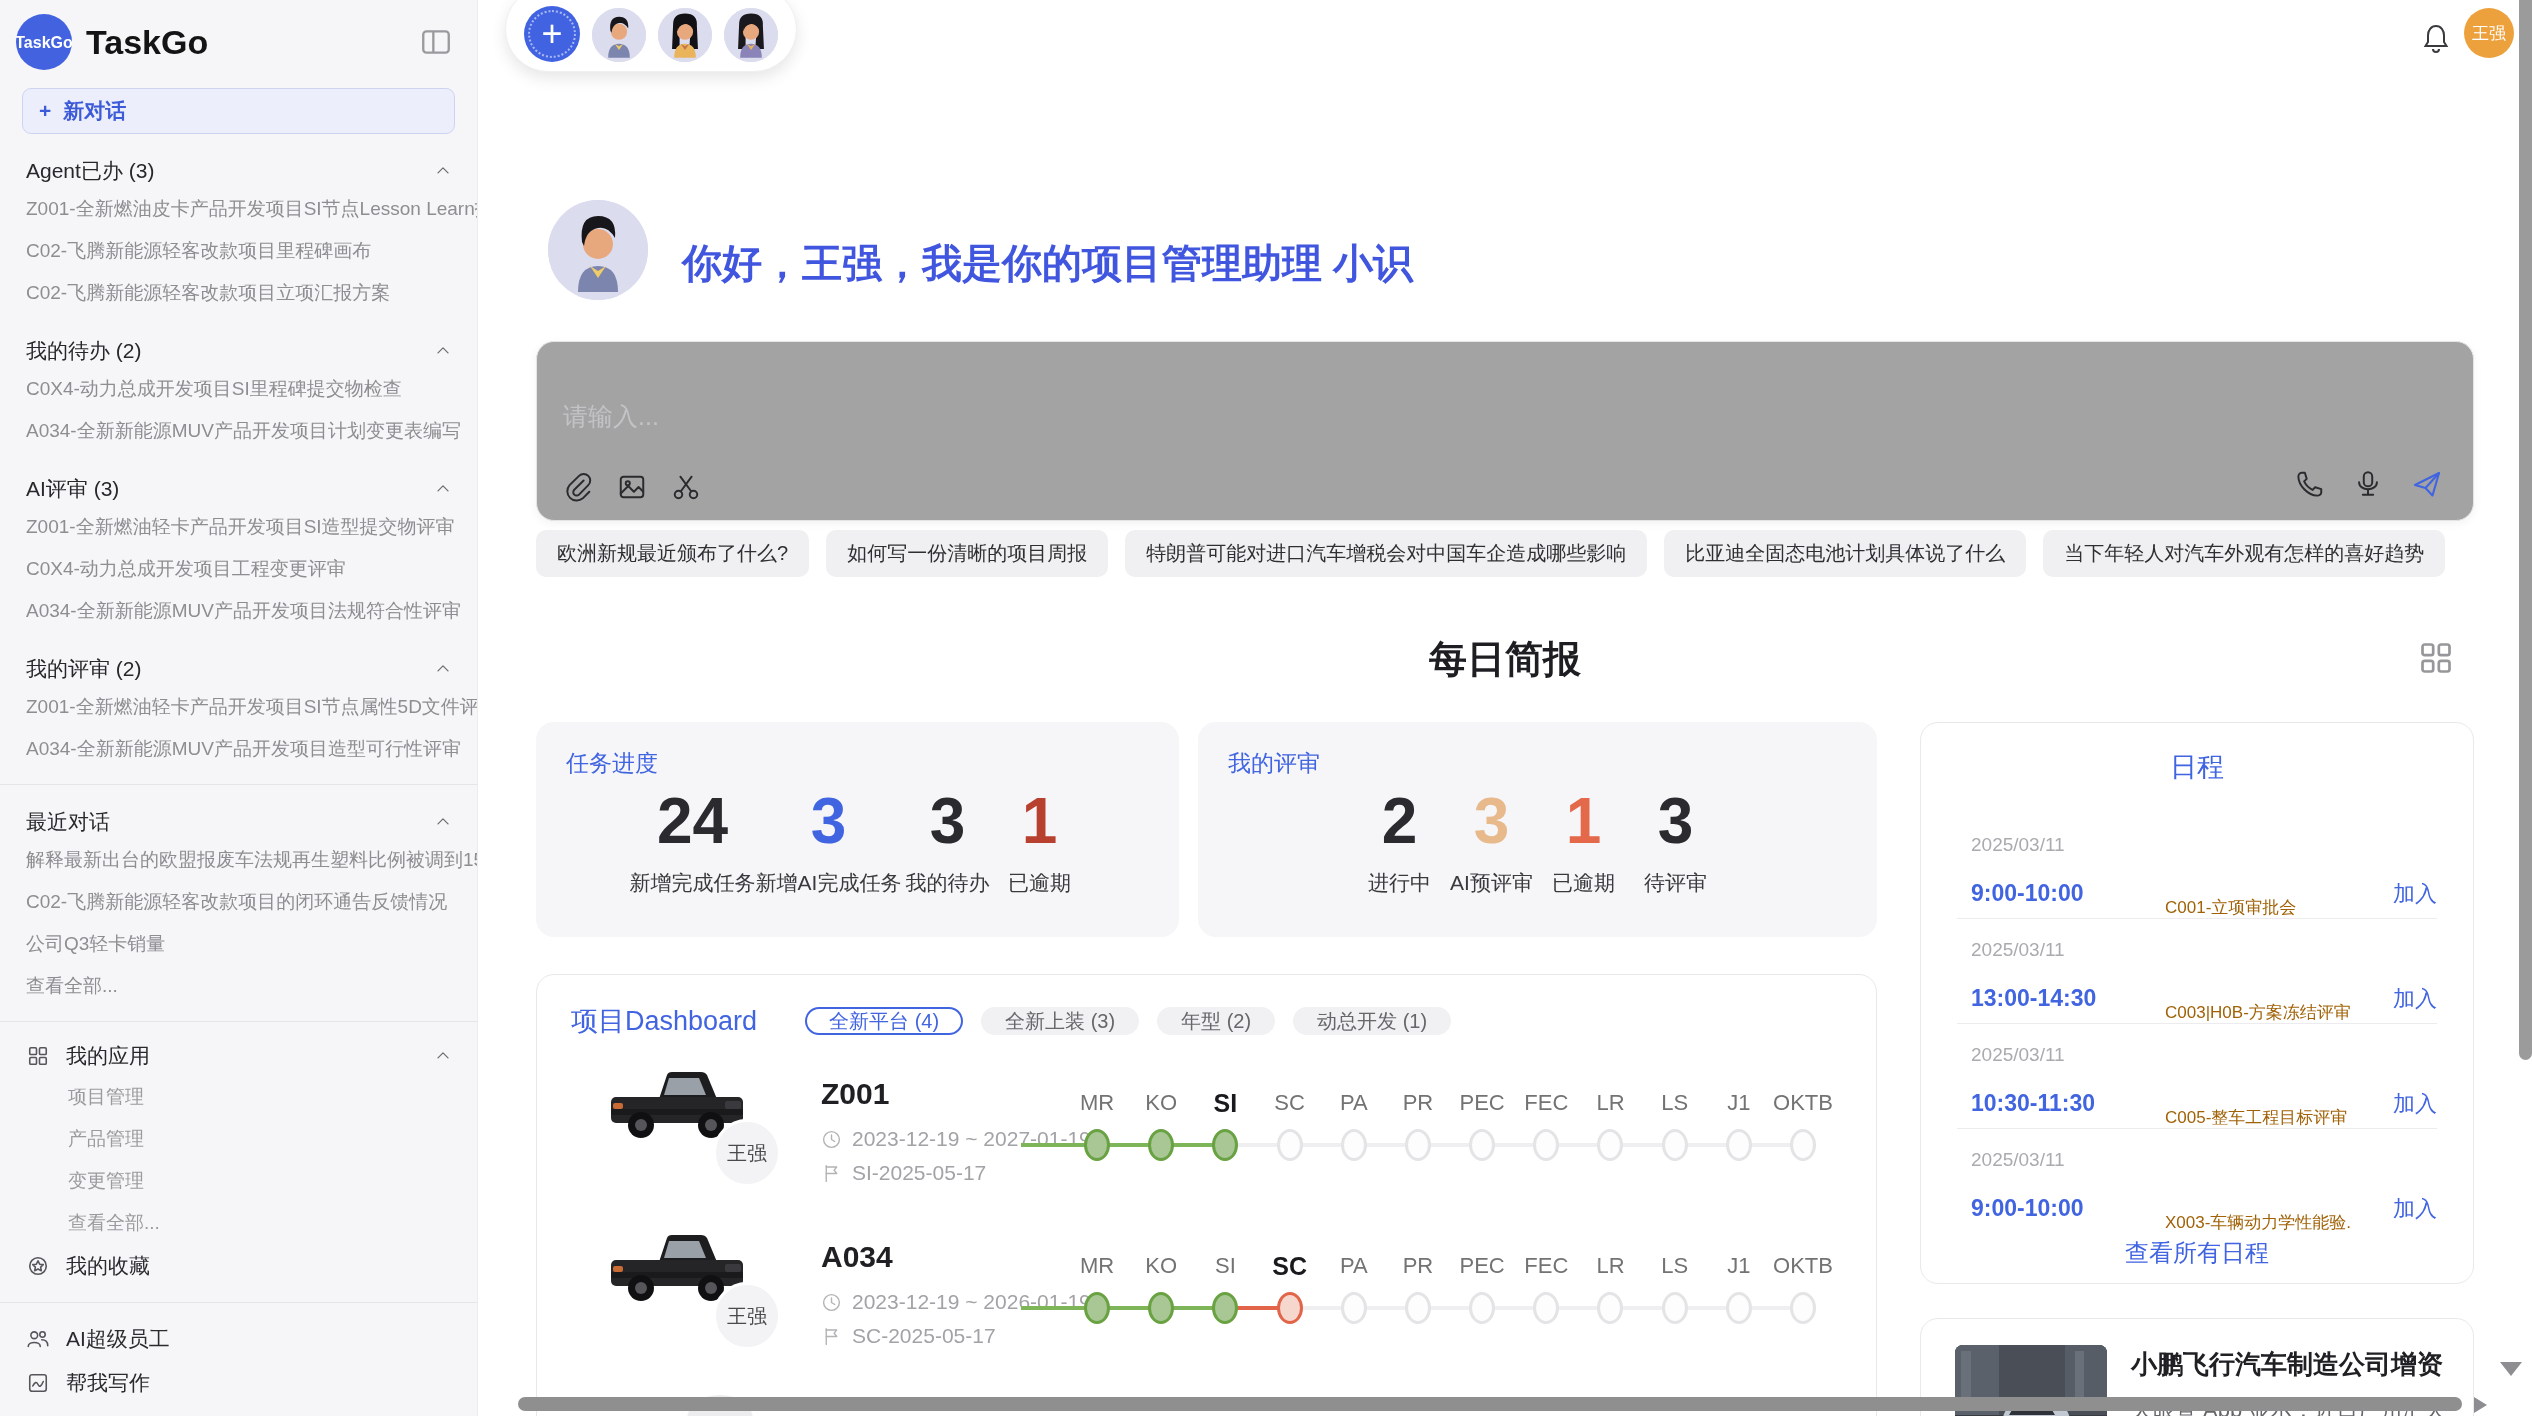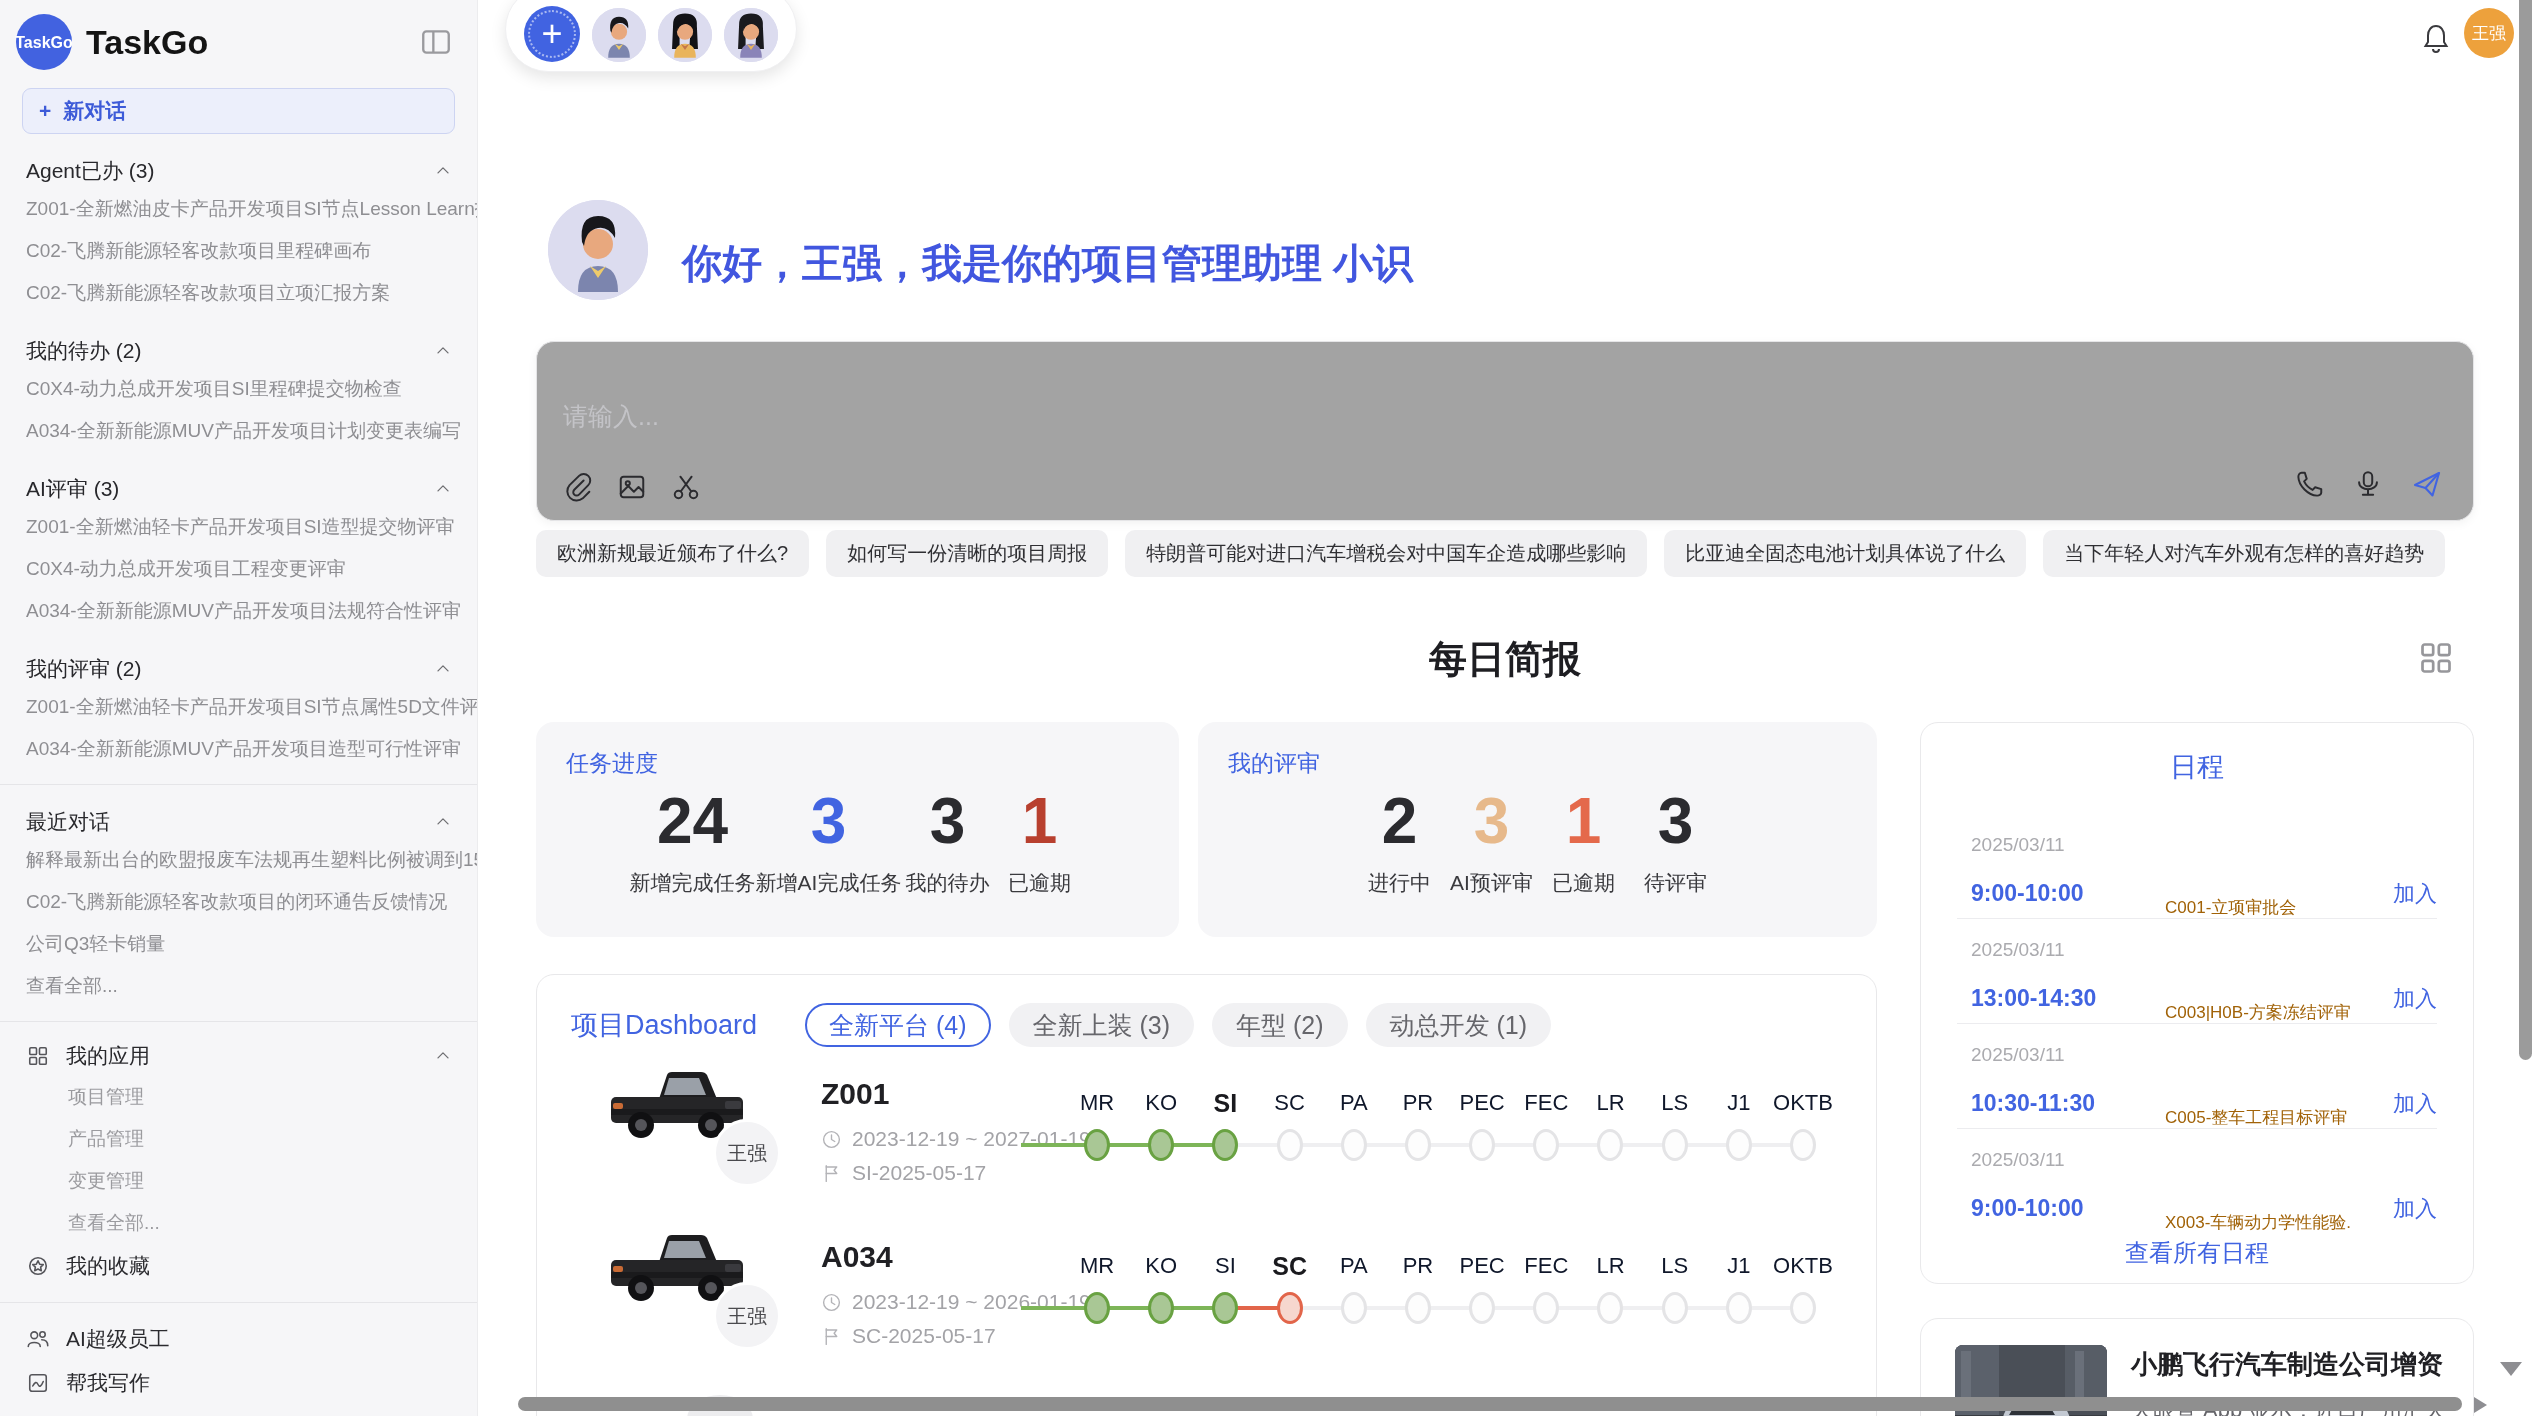--- a/index.html
+++ b/index.html
@@ -76,35 +76,35 @@
   .stat { text-align:center; min-width:92px; }
   .stat-num { font-size:64px; font-weight:600; line-height:76px; }
   .stat-label { margin-top:10px; font-size:21px; color:#3A3A3E; }
 
   
   #dash-card { position:absolute; left:536px; top:974px; width:1341px; height:620px; background:#fff;
     border:1px solid #E8E8EA; border-radius:18px; overflow:hidden; }
   .dash-head { position:absolute; left:34px; top:28px; display:flex; align-items:center; gap:48px; }
   .dash-title { font-size:27px; color:#4164E1; }
   .tabs { display:flex; gap:18px; }
-  .tab { height:44px; border-radius:22px; padding:0 22px; display:flex; align-items:center;
-    font-size:25px; background:#F1F1F3; color:#66666B; border:2px solid transparent; cursor:pointer; }
+  .tab { height:28px; border-radius:22px; padding:0 22px; display:flex; align-items:center;
+    font-size:20px; background:#F1F1F3; color:#66666B; border:2px solid transparent; cursor:pointer; }
   .tab.active { background:#fff; border-color:#4164E1; color:#4164E1; }
   .project { position:absolute; left:0; width:100%; height:160px; }
   .truck { position:absolute; left:70px; top:4px; width:140px; height:112px; }
   .owner-badge { position:absolute; left:176px; top:64px; width:68px; height:68px; border-radius:50%;
     background:#F3F3F5; border:3px solid #fff; display:flex; align-items:center; justify-content:center;
     font-size:20px; color:#4A4A4E; }
   .p-code { position:absolute; left:284px; top:22px; font-size:30px; font-weight:bold; color:#202024; }
   .p-meta { position:absolute; left:284px; display:flex; align-items:center; gap:10px;
     font-size:21px; color:#A3A3A7; }
   .p-dates { top:72px; } .p-flag { top:106px; }
   .ms-track { position:absolute; left:528px; top:30px; width:770px; display:flex; }
   .ms-col { flex:1; position:relative; height:104px; }
-  .ms-label { text-align:center; font-size:22px; color:#0f172a; height:36px; line-height:36px; white-space:nowrap; }
+  .ms-label { text-align:center; font-size:22px; color:#737373; height:36px; line-height:36px; white-space:nowrap; }
   .ms-label.current { color:#1A1A1E; font-weight:bold; font-size:25px; }
   .ms-node { position:absolute; left:50%; top:44px; transform:translateX(-50%); width:26px; height:32px;
     border-radius:50%; background:#FDFDFD; border:3px solid #E4E4E6; z-index:2; }
   .ms-node.done { background:#A9C795; border-color:#69A242; }
   .ms-node.overdue { background:#F6D7CE; border-color:#E2654A; }
   .ms-line { position:absolute; top:58px; height:4px; background:#EFEFF1; z-index:1; }
   .ms-line.l { left:0; width:50%; } .ms-line.r { left:50%; width:50%; }
   .ms-col.first .ms-line.l { left:-44px; width:calc(50% + 44px); }
   .ms-line.green { background:#7DB558; } .ms-line.red { background:#E2654A; }
   #row3-hint { position:absolute; left:150px; top:420px; width:66px; height:24px; background:#EDEDEF;

